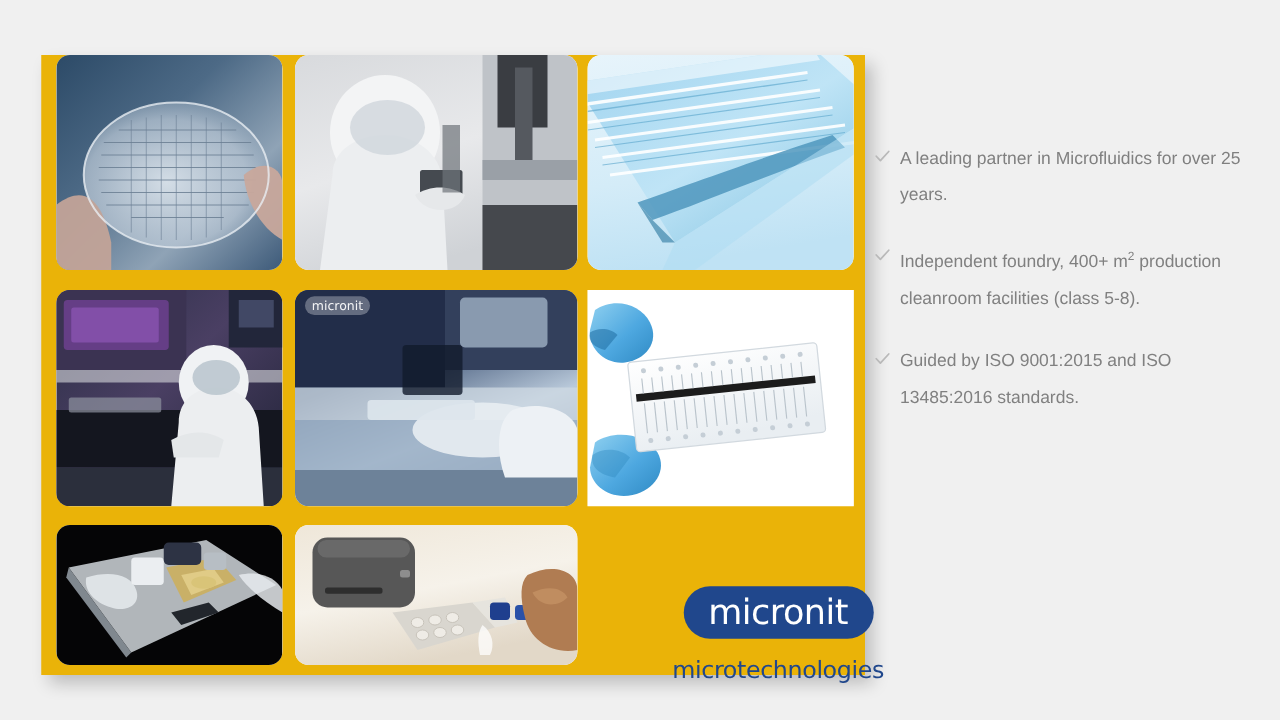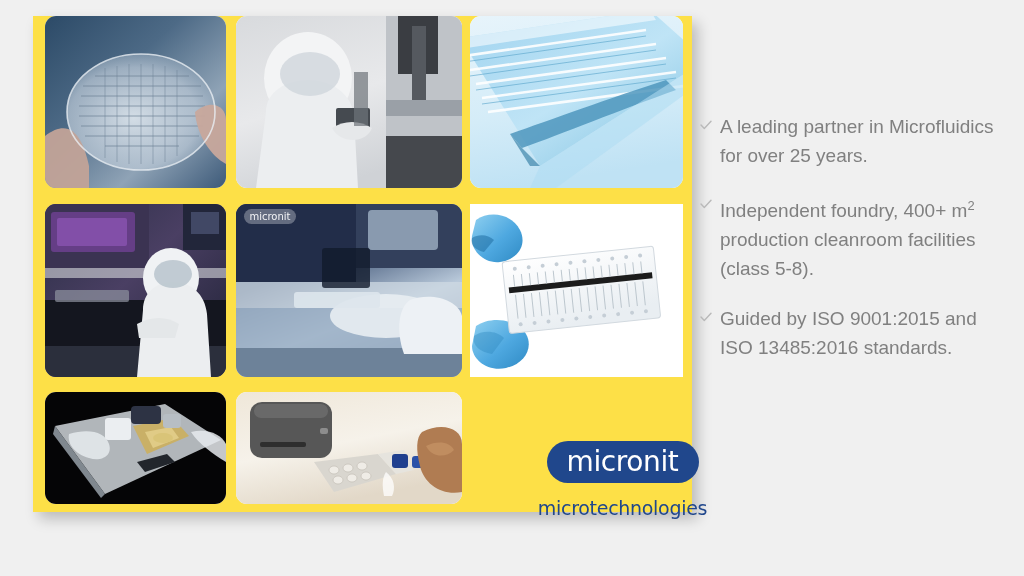--- a/index.html
+++ b/index.html
@@ -18,24 +18,24 @@
     position: relative;
     width: 1024px;
     height: 576px;
     background: #f0f0f0;
   }
 
   
   .card {
     position: absolute;
     left: 33px;
-    top: 16px;
+    top: 44px;
     width: 659px;
     height: 496px;
-    background: #fde047;
+    background: #eab308;
     box-shadow: 6px 7px 13px rgba(0,0,0,0.22);
   }
 
   
   .collage {
     position: absolute;
     left: 12px;
     top: 0px;
     width: 638px;
     height: 496px;
@@ -94,21 +94,21 @@
     position: absolute;
     left: 700px;
     top: 112px;
     width: 310px;
   }
   .bullet {
     position: relative;
     padding-left: 20px;
     margin-bottom: 21px;
     color: #808080;
-    font-size: 19px;
+    font-size: 14px;
     line-height: 29px;
     font-family: "Liberation Sans", sans-serif;
   }
   .bullet:last-child { margin-bottom: 8px; }
   .check-icon {
     position: absolute;
     left: 0;
     top: 7px;
     width: 12px;
     height: 12px;

